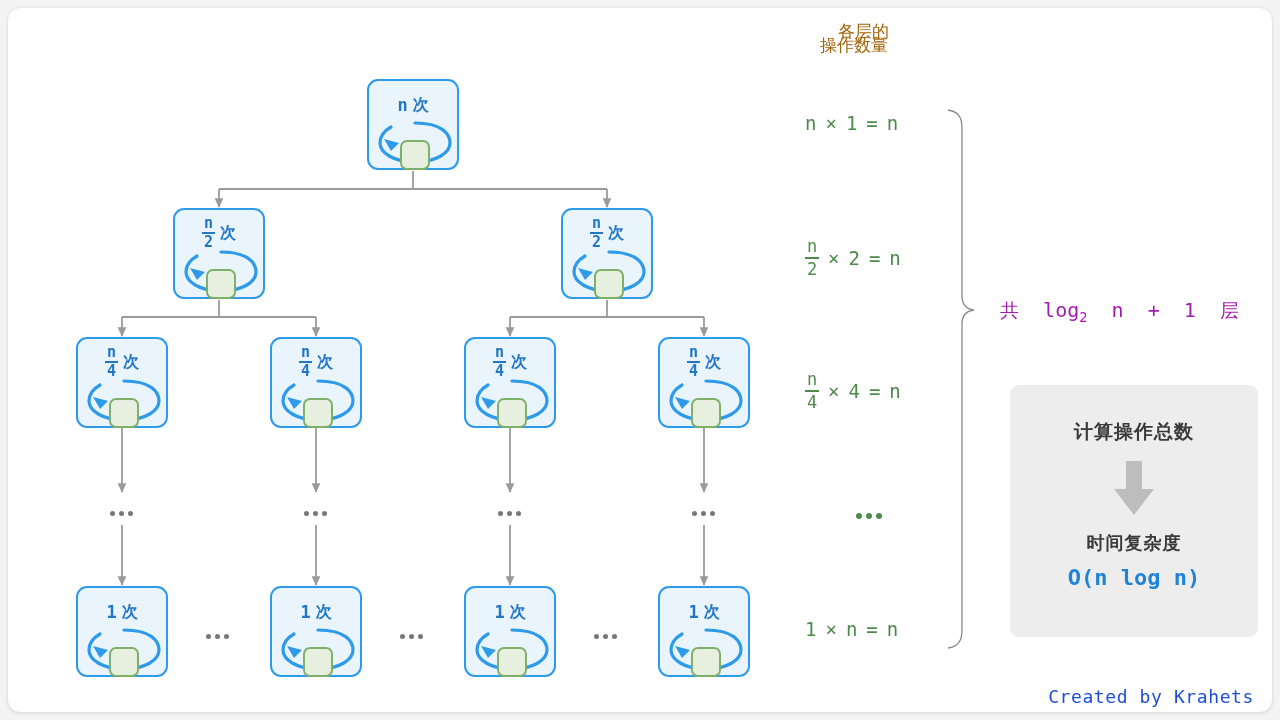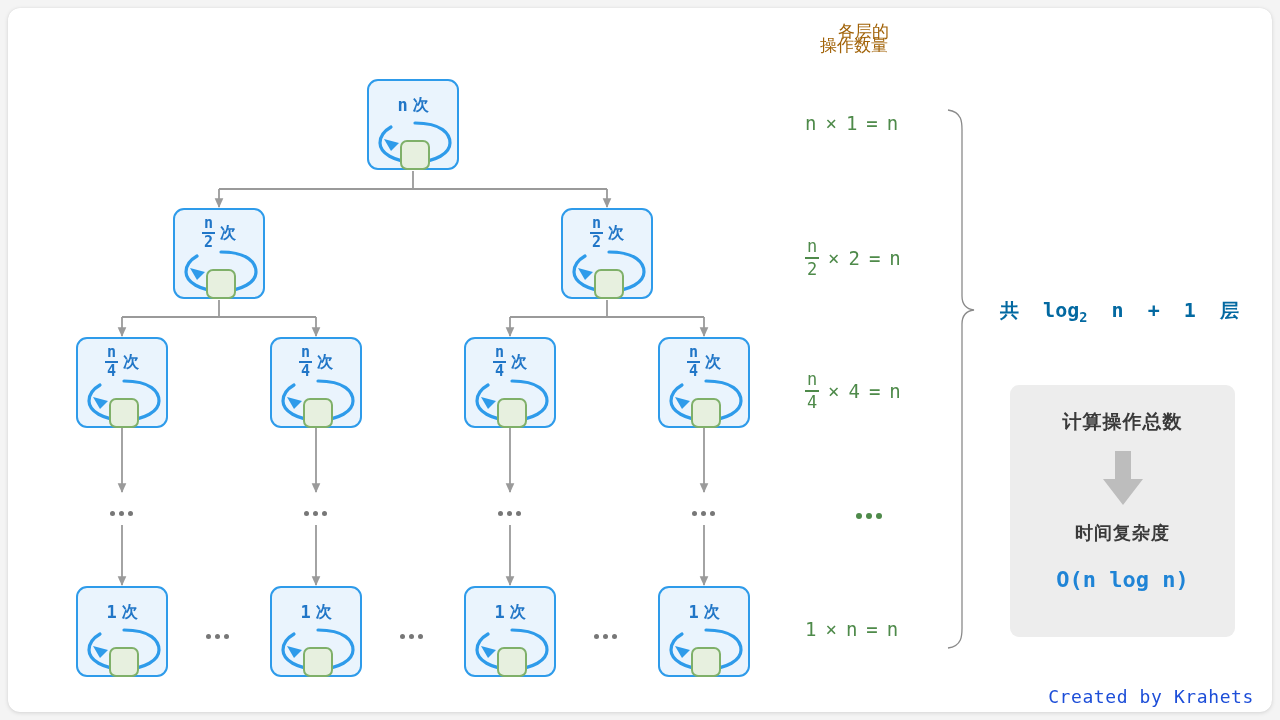--- a/index.html
+++ b/index.html
@@ -130,41 +130,40 @@
     line-height: 1.0;
     font-size: 17px;
   }
   .eq .gfrac .bar {
     width: 14px; height: 2px;
     background: #4e8a4a;
     margin: 2px 0;
   }
   .levels-text {
     position: absolute;
-    color: #0369a1;
+    color: #a21caf;
     font-family: "DejaVu Sans Mono", monospace;
     font-size: 20px;
     white-space: nowrap;
-    font-weight: bold;
   }
   .levels-text .cjk2 { font-family: "DejaVu Sans", sans-serif; font-size: 19px; }
   sub { font-size: 0.68em; }
 
   
   .summary {
     position: absolute;
     left: 1010px; top: 385px;
-    width: 225px; height: 252px;
+    width: 248px; height: 252px;
     background: #ededed;
     border-radius: 9px;
     box-sizing: border-box;
     display: flex;
     flex-direction: column;
     align-items: center;
-    padding-top: 24px;
+    padding-top: 34px;
   }
   .sum-title {
     color: #3a3a3a;
     font-family: "DejaVu Sans", sans-serif;
     font-size: 19px;
     font-weight: 700;
     letter-spacing: 1px;
   }
   .sum-formula {
     color: #3d8b3d;
@@ -180,21 +179,21 @@
     font-size: 18px;
     font-weight: 700;
     letter-spacing: 1px;
     margin-top: 14px;
   }
   .sum-big {
     color: #1f84d6;
     font-family: "DejaVu Sans Mono", monospace;
     font-size: 22px;
     font-weight: 700;
-    margin-top: 22px;
+    margin-top: 10px;
   }
 
   .credit {
     position: absolute;
     right: 26px; bottom: 13px;
     color: #1d4ed8;
     font-family: "DejaVu Sans Mono", monospace;
     font-size: 18px;
     letter-spacing: 0.6px;
   }

